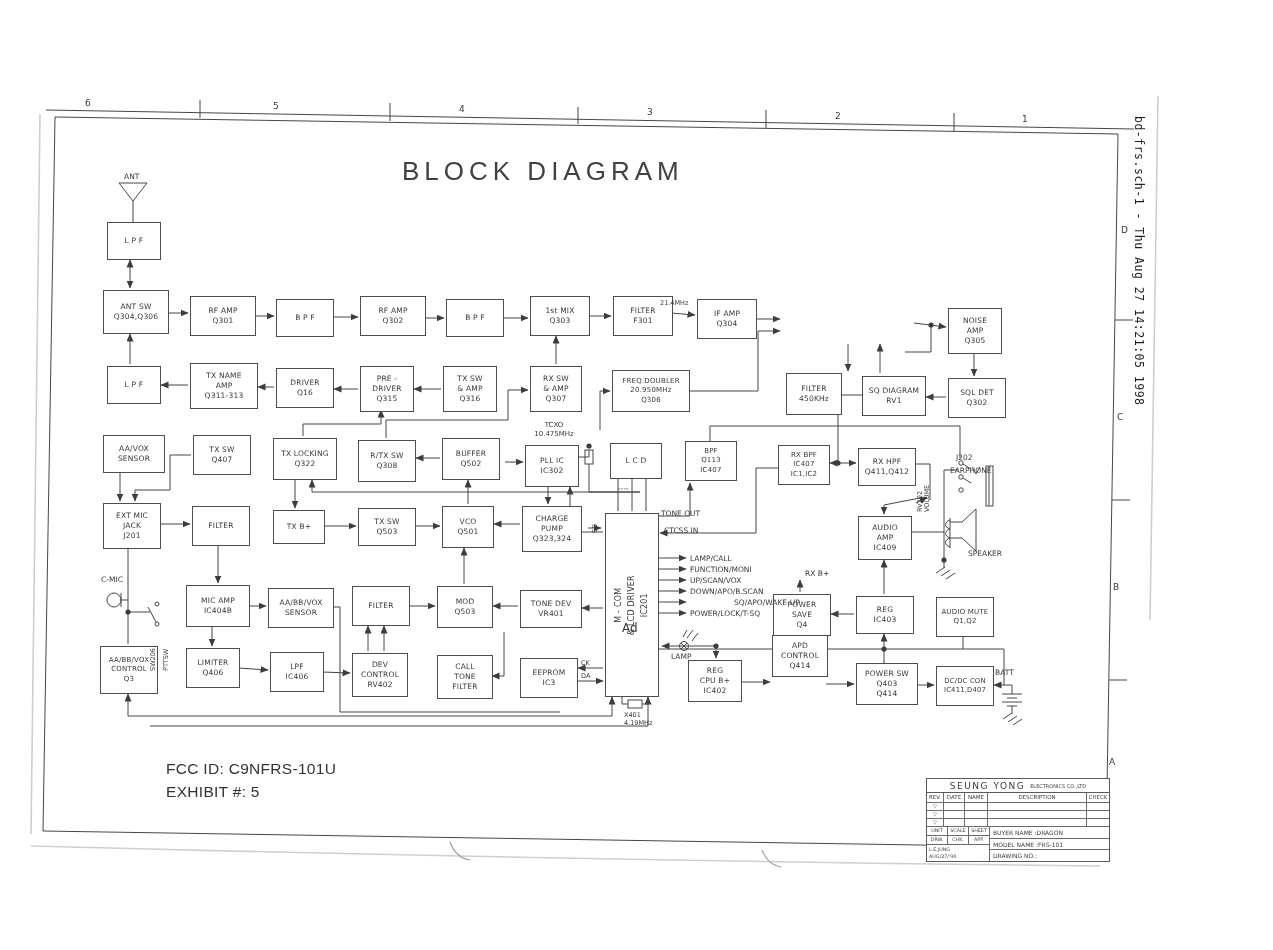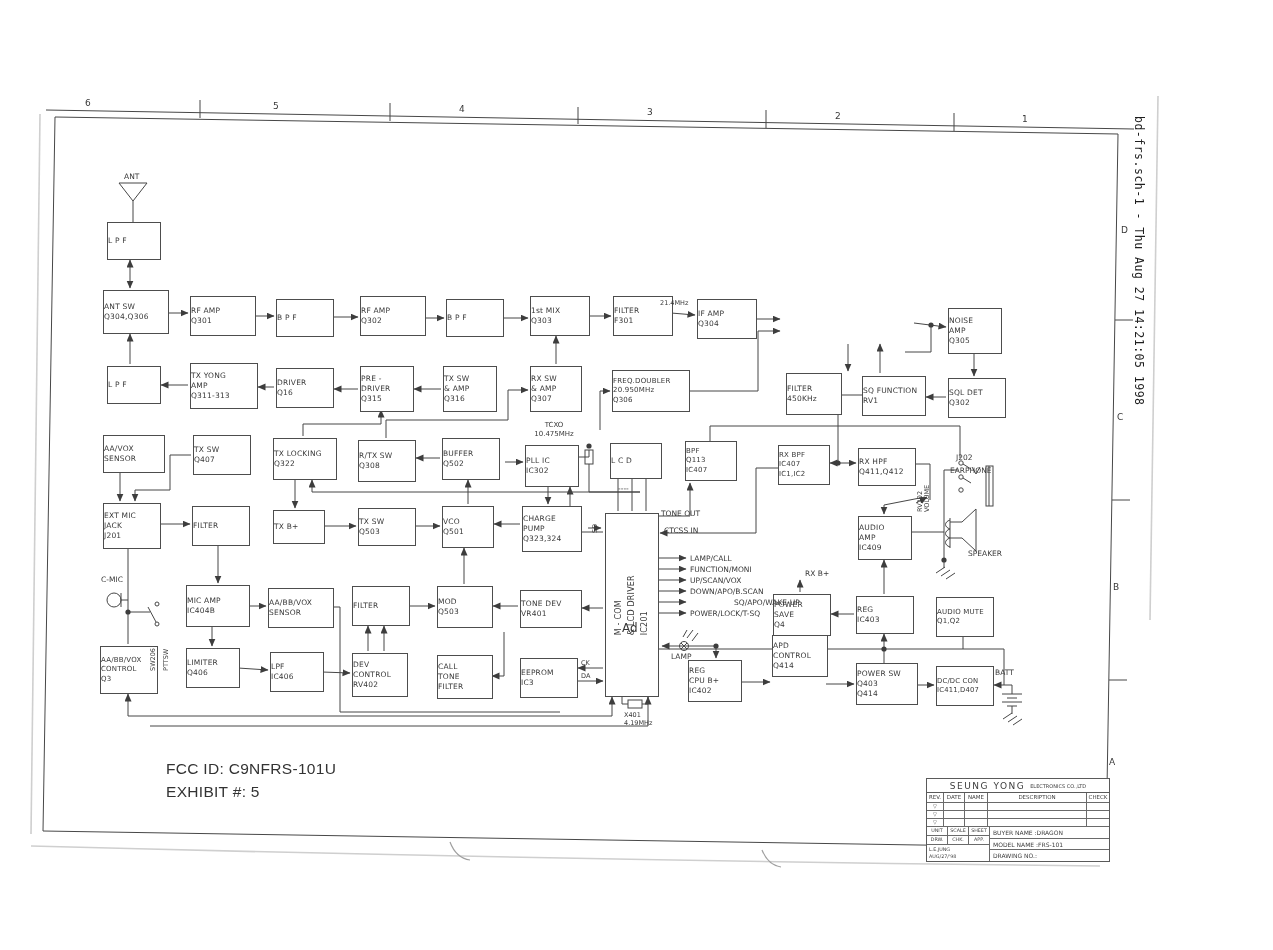--- a/index.html
+++ b/index.html
@@ -6,21 +6,21 @@
   #canvas{position:relative;width:1273px;height:950px;background:#ffffff;overflow:hidden;
           font-family:"DejaVu Sans",sans-serif;color:#3a3a3a;}
   #wires{position:absolute;left:0;top:0;width:1273px;height:950px;}
   .wire{fill:none;stroke:#474747;stroke-width:1;}
   .glyph{fill:none;stroke:#474747;stroke-width:1;}
   .faint{fill:none;stroke:#cfcfcf;stroke-width:1.6;}
   .curl{fill:none;stroke:#9f9f9f;stroke-width:1.2;}
   .dot{fill:#3d3d3d;stroke:none;}
   #blocks,#labels{position:absolute;left:0;top:0;width:100%;height:100%;pointer-events:none;}
   .block{position:absolute;border:1.3px solid #4d4d4d;background:#fff;display:flex;
-         align-items:center;justify-content:center;text-align:left;
+         align-items:center;justify-content:center;text-align:center;
          font-size:7.5px;line-height:1.3;letter-spacing:.2px;color:#383838;}
   .binner{width:100%;}
   .vblock .binner{transform:rotate(-90deg);white-space:nowrap;width:auto;line-height:1.6;}
   .lbl{position:absolute;font-size:7.5px;line-height:1.25;white-space:pre-line;color:#383838;}
   .lbl.ctr{text-align:center;}
   .vrot{transform:rotate(-90deg);transform-origin:0 0;white-space:pre;line-height:1.1;}
   .page-title{position:absolute;left:402px;top:156px;font-family:"Liberation Sans",sans-serif;
       font-size:26px;letter-spacing:5px;color:#414141;font-weight:400;}
   .stamp{position:absolute;left:1132px;top:116px;writing-mode:vertical-rl;
       font-family:"DejaVu Sans Mono",monospace;font-size:11.5px;letter-spacing:.5px;color:#1f1f1f;}
@@ -302,21 +302,21 @@
           <div>Q305</div>
         </div>
       </div>
       <div class="block" style="left: 107px; top: 366px; width: 52px; height: 36px;">
         <div class="binner">
           <div>L P F</div>
         </div>
       </div>
       <div class="block" style="left: 190px; top: 363px; width: 66px; height: 44px;">
         <div class="binner">
-          <div>TX YONG</div>
+          <div>TX NAME</div>
           <div>AMP</div>
           <div>Q311-313</div>
         </div>
       </div>
       <div class="block" style="left: 276px; top: 368px; width: 56px; height: 38px;">
         <div class="binner">
           <div>DRIVER</div>
           <div>Q16</div>
         </div>
       </div>
@@ -349,21 +349,21 @@
         </div>
       </div>
       <div class="block" style="left: 786px; top: 373px; width: 54px; height: 40px;">
         <div class="binner">
           <div>FILTER</div>
           <div>450KHz</div>
         </div>
       </div>
       <div class="block" style="left: 862px; top: 376px; width: 62px; height: 38px;">
         <div class="binner">
-          <div>SQ FUNCTION</div>
+          <div>SQ DIAGRAM</div>
           <div>RV1</div>
         </div>
       </div>
       <div class="block" style="left: 948px; top: 378px; width: 56px; height: 38px;">
         <div class="binner">
           <div>SQL DET</div>
           <div>Q302</div>
         </div>
       </div>
       <div class="block" style="left: 103px; top: 435px; width: 60px; height: 36px;">
@@ -628,20 +628,21 @@
       <div class="lbl" style="left: 459px; top: 104px; font-size: 9px;">4</div>
       <div class="lbl" style="left: 647px; top: 107px; font-size: 9px;">3</div>
       <div class="lbl" style="left: 835px; top: 111px; font-size: 9px;">2</div>
       <div class="lbl" style="left: 1022px; top: 114px; font-size: 9px;">1</div>
       <div class="lbl" style="left: 1121px; top: 225px; font-size: 9px;">D</div>
       <div class="lbl" style="left: 1117px; top: 412px; font-size: 9px;">C</div>
       <div class="lbl" style="left: 1113px; top: 582px; font-size: 9px;">B</div>
       <div class="lbl" style="left: 1109px; top: 757px; font-size: 9px;">A</div>
     </div>
 
+  <div class="page-title">BLOCK DIAGRAM</div>
   <div class="stamp">bd-frs.sch-1 - Thu Aug 27 14:21:05 1998</div>
 
   <div id="footer2" class="footer-line">FCC ID:  C9NFRS-101U</div>
   <div id="footer3" class="footer-line">EXHIBIT #:  5</div>
 
   <div id="title-block">
     <div class="tb-header">
       <span class="tb-big">SEUNG YONG</span>
       <span class="tb-small">ELECTRONICS CO.,LTD</span>
     </div>

